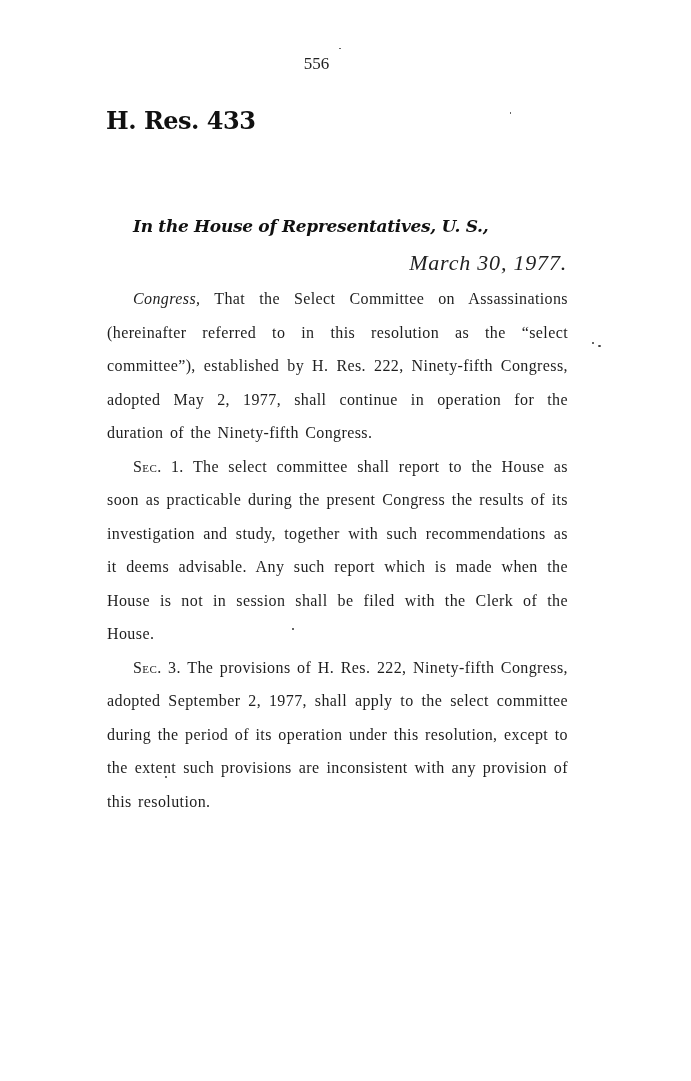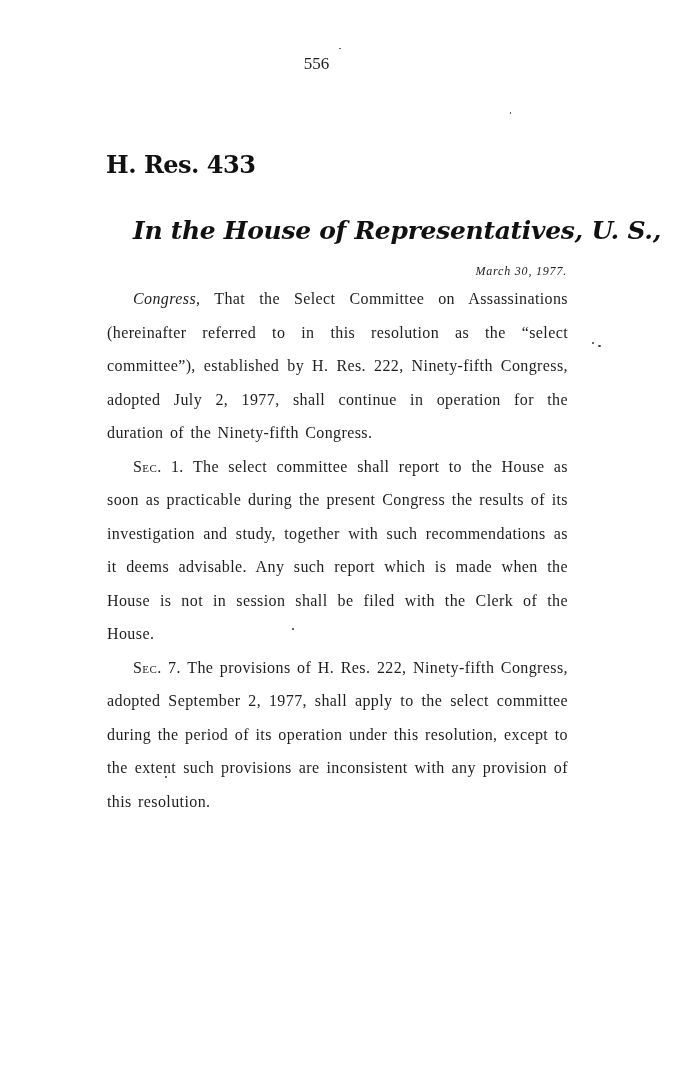--- a/index.html
+++ b/index.html
@@ -27,38 +27,37 @@
     }
     .res-id {
       position: absolute;
       top: 106px;
       left: 106px;
       font-size: 24px;
       font-weight: bold;
       font-family: "DejaVu Serif", serif;
       letter-spacing: -0.5px;
       color: #111;
-      margin-top: 44px;
     }
     .chamber-heading {
       position: absolute;
       top: 216px;
       left: 133px;
-      font-size: 25px;
+      font-size: 17px;
       font-weight: bold;
       font-style: italic;
       font-family: "DejaVu Serif", serif;
       letter-spacing: -0.3px;
       color: #111;
     }
     .date-line {
       position: absolute;
-      top: 264px;
+      top: 250px;
       right: 124px;
-      font-size: 12px;
+      font-size: 22px;
       font-style: italic;
       font-family: "Liberation Serif", serif;
       letter-spacing: 0.8px;
       color: #222;
     }
     .body-text {
       position: absolute;
       top: 282px;
       left: 107px;
       width: 461px;
@@ -93,23 +92,23 @@
 <div>
   <div class="page-number">556</div>
 
   <div class="res-id">H. Res. 433</div>
 
   <div class="chamber-heading">In the House of Representatives, U. S.,</div>
 
   <div class="date-line">March 30, 1977.</div>
 
   <div class="body-text">
-    <p class="para"><span class="lead-word">Congress,</span><span> That the Select Committee on Assassinations (hereinafter referred to in this resolution as the “select committee”), established by H. Res. 222, Ninety-fifth Congress, adopted July 2, 1977, shall continue in operation for the duration of the Ninety-fifth Congress.</span></p>
+    <p class="para"><span class="lead-word">Congress,</span><span> That the Select Committee on Assassinations (hereinafter referred to in this resolution as the “select committee”), established by H. Res. 222, Ninety-fifth Congress, adopted May 2, 1977, shall continue in operation for the duration of the Ninety-fifth Congress.</span></p>
     <p class="para"><span class="sec-label">Sec. 1.</span><span> The select committee shall report to the House as soon as practicable during the present Congress the results of its investigation and study, together with such recommendations as it deems advisable. Any such report which is made when the House is not in session shall be filed with the Clerk of the House.</span></p>
-    <p class="para"><span class="sec-label">Sec. 7.</span><span> The provisions of H. Res. 222, Ninety-fifth Congress, adopted September 2, 1977, shall apply to the select committee during the period of its operation under this resolution, except to the extent such provisions are inconsistent with any provision of this resolution.</span></p>
+    <p class="para"><span class="sec-label">Sec. 3.</span><span> The provisions of H. Res. 222, Ninety-fifth Congress, adopted September 2, 1977, shall apply to the select committee during the period of its operation under this resolution, except to the extent such provisions are inconsistent with any provision of this resolution.</span></p>
   </div>
 
   <span class="speck" style="top:48px;left:339px;width:2px;height:1px;"></span>
   <span class="speck" style="top:112px;left:510px;width:1px;height:2px;"></span>
   <span class="speck" style="top:342px;left:592px;width:2px;height:2px;"></span>
   <span class="speck" style="top:345px;left:598px;width:3px;height:2px;"></span>
   <span class="speck" style="top:628px;left:292px;width:2px;height:2px;"></span>
   <span class="speck" style="top:776px;left:165px;width:2px;height:2px;"></span>
 </div>
 

